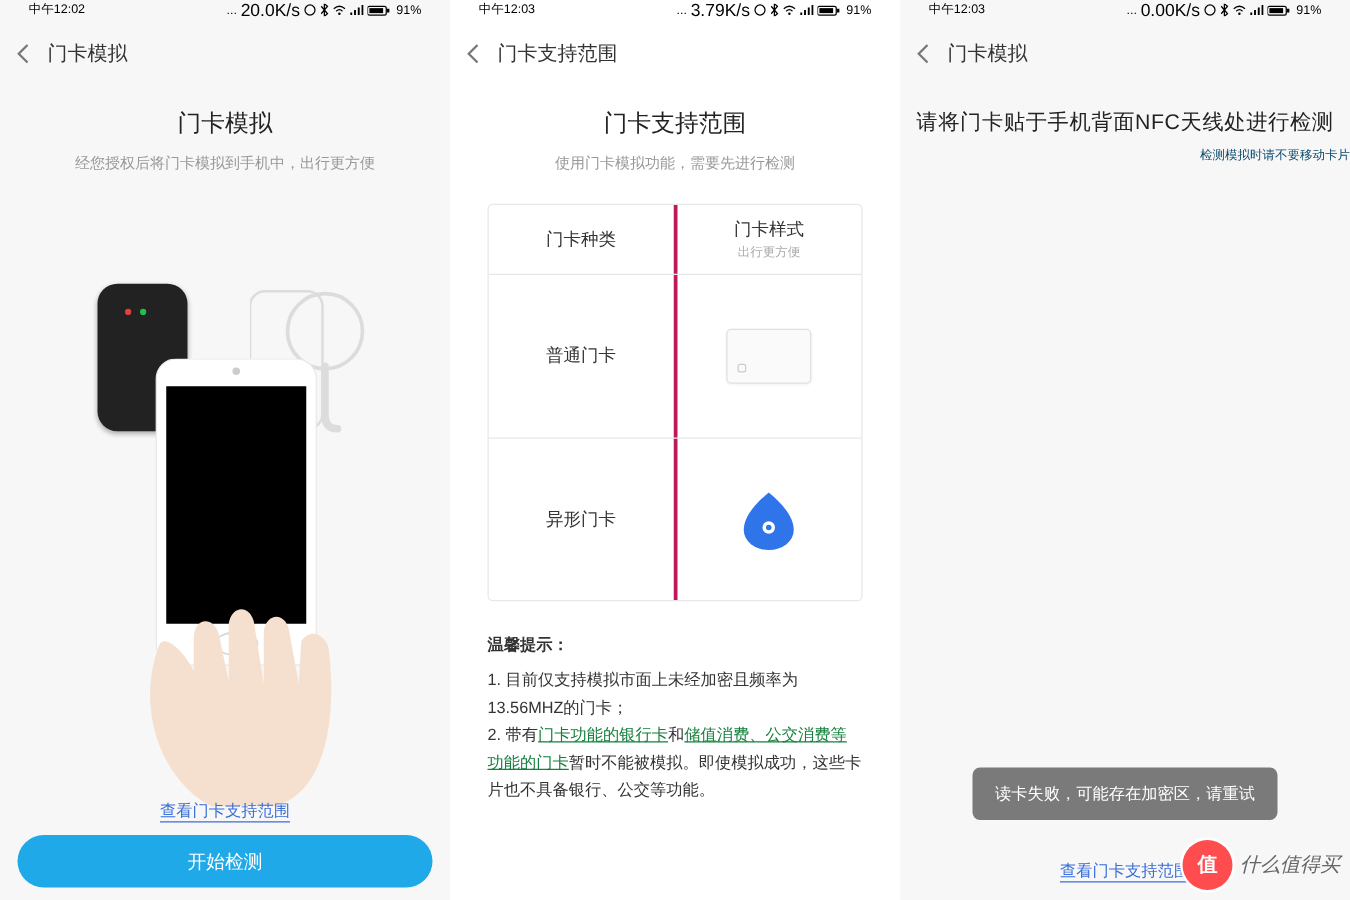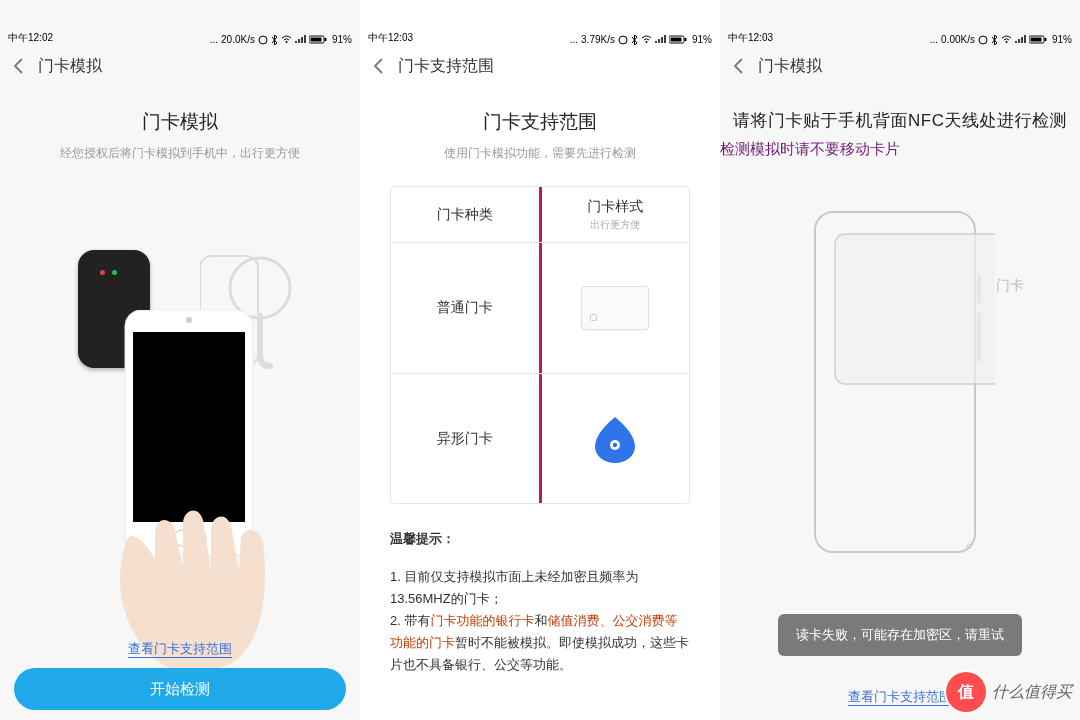--- a/index.html
+++ b/index.html
@@ -1,22 +1,22 @@
 <!DOCTYPE html>
 <html><head>
 <meta charset="utf-8">
 <style>
   * { margin:0; padding:0; box-sizing:border-box; font-family:"PingFang SC","Microsoft YaHei",sans-serif; }
   html,body { width:1080px; height:720px; background:#000; overflow:hidden; }
   .stage { display:flex; width:1080px; height:720px; position:relative; }
   .phone { width:360px; height:720px; background:#f7f7f7; position:relative; overflow:hidden; flex:none; }
   
-  .status { height:22px; background:#f7f7f7; color:#000; font-size:10px; display:flex; align-items:flex-end; padding:0 8px; justify-content:space-between;margin-top:23px; }
+  .status { height:22px; background:#f7f7f7; color:#000; font-size:10px; display:flex; align-items:flex-start; padding:0 23px; justify-content:space-between; }
   .status .right { display:flex; align-items:center; gap:3px; letter-spacing:0; }
-  .status .speed { font-size:10px; }
+  .status .speed { font-size:14px; }
   .status .icons { display:flex; align-items:center; gap:3px; }
   .status svg { display:block; }
   .bat { font-size:10px; margin-left:2px; }
   
   .nav { height:42px; display:flex; align-items:center; padding:0 10px; background:#f7f7f7; }
   .nav .back { width:18px; height:18px; color:#555; }
   .nav .title { font-size:16px; color:#333; margin-left:10px; }
   
   .s1-title { text-align:center; font-size:19px; color:#222; margin-top:22px; font-weight:500; }
   .s1-sub { text-align:center; font-size:12px; color:#999; margin-top:10px; }
@@ -39,25 +39,25 @@
   .s2-row.head { height:56px; border-bottom:1px solid #e8e8e8; }
   .s2-row + .s2-row { border-top:1px solid #e8e8e8; }
   .s2-row.head + .s2-row { border-top:none; }
   .s2-cell { flex:1; display:flex; flex-direction:column; align-items:center; justify-content:center; font-size:14px; color:#333; position:relative; }
   .s2-cell:first-child { border-right:3px solid #be185d; }
   .s2-cell small { font-size:10px; color:#aaa; margin-top:2px; }
   .card-rect { width:68px; height:44px; background:#fafafa; border:1px solid #e0e0e0; border-radius:4px; position:relative; box-shadow:0 1px 2px rgba(0,0,0,.05); }
   .card-rect:after { content:""; position:absolute; left:8px; bottom:8px; width:5px; height:5px; border:1px solid #ccc; border-radius:2px; }
   .card-drop { width:44px; height:48px; }
   .s2-tips { margin:24px 30px 0; font-size:13px; line-height:1.7; color:#333; }
-  .s2-tips .h { font-weight:600; margin-bottom:16px; }
-  .s2-tips .orange { color:#c2410c; }
+  .s2-tips .h { font-weight:600; margin-bottom:6px; }
+  .s2-tips .orange { color:#15803d;text-decoration:underline; }
   
   .s3-title { text-align:center; font-size:17px; color:#222; margin-top:22px; font-weight:500; letter-spacing:.5px; }
-  .s3-sub { text-align:left; font-size:15px; color:#701a75; margin-top:8px; }
+  .s3-sub { text-align:right; font-size:10px; color:#0c4a6e; margin-top:8px; }
   .s3-illus { position:relative; height:430px; display:flex; align-items:center; justify-content:center; margin-top:20px; }
   .s3-illus svg { display:block; }
   .nfc-label { position:absolute; top:98px; right:56px; font-size:14px; color:#bbb; }
   .toast { position:absolute; bottom:64px; left:50%; transform:translateX(-50%); background:#7a7a7a; color:#fff; font-size:13px; padding:12px 18px; border-radius:6px; white-space:nowrap; }
   .s3-link { position:absolute; bottom:14px; width:100%; text-align:center; font-size:13px; }
   .s3-link span { color:#3a6fd8; border-bottom:1px solid #3a6fd8; padding-bottom:1px; }
   
   .wm { position:absolute; right:8px; bottom:8px; display:flex; align-items:center; gap:6px; }
   .wm .badge { width:40px; height:40px; border-radius:50%; background:#ff4d4f; display:flex; align-items:center; justify-content:center; color:#fff; font-size:16px; font-weight:bold; box-shadow:0 0 0 2px #fff; }
   .wm .txt { font-size:16px; color:#666; font-style:italic; }
@@ -231,30 +231,20 @@
       </div>
     </div>
     <div class="nav">
       <svg class="back" viewBox="0 0 18 18">
           <path d="M12 2 L5 9 L12 16" fill="none" stroke="#777" stroke-width="1.8"></path>
         </svg>
       <span class="title">门卡模拟</span>
     </div>
     <div class="s3-title">请将门卡贴于手机背面NFC天线处进行检测</div>
     <div class="s3-sub">检测模拟时请不要移动卡片</div>
-    <div class="s3-illus">
-      <svg width="190" height="380">
-        <rect x="10" y="8" width="160" height="340" rx="18" fill="none" stroke="#c9c9c9" stroke-width="2"></rect>
-        <rect x="172" y="70" width="4" height="30" rx="2" fill="#d0d0d0"></rect>
-        <rect x="172" y="108" width="4" height="50" rx="2" fill="#d0d0d0"></rect>
-        <circle cx="164" cy="342" r="2" fill="none" stroke="#c9c9c9"></circle>
-        <rect x="30" y="30" width="232" height="150" rx="10" fill="#efefef" fill-opacity=".7" stroke="#d0d0d0" stroke-width="1.5"></rect>
-      </svg>
-      <span class="nfc-label">门卡</span>
-    </div>
     <div class="toast">读卡失败，可能存在加密区，请重试</div>
     <div class="s3-link"><span>查看门卡支持范围</span></div>
   </div>
 
   <div class="wm">
     <div class="badge">值</div>
     <div class="txt">什么值得买</div>
   </div>
 </div>
 

